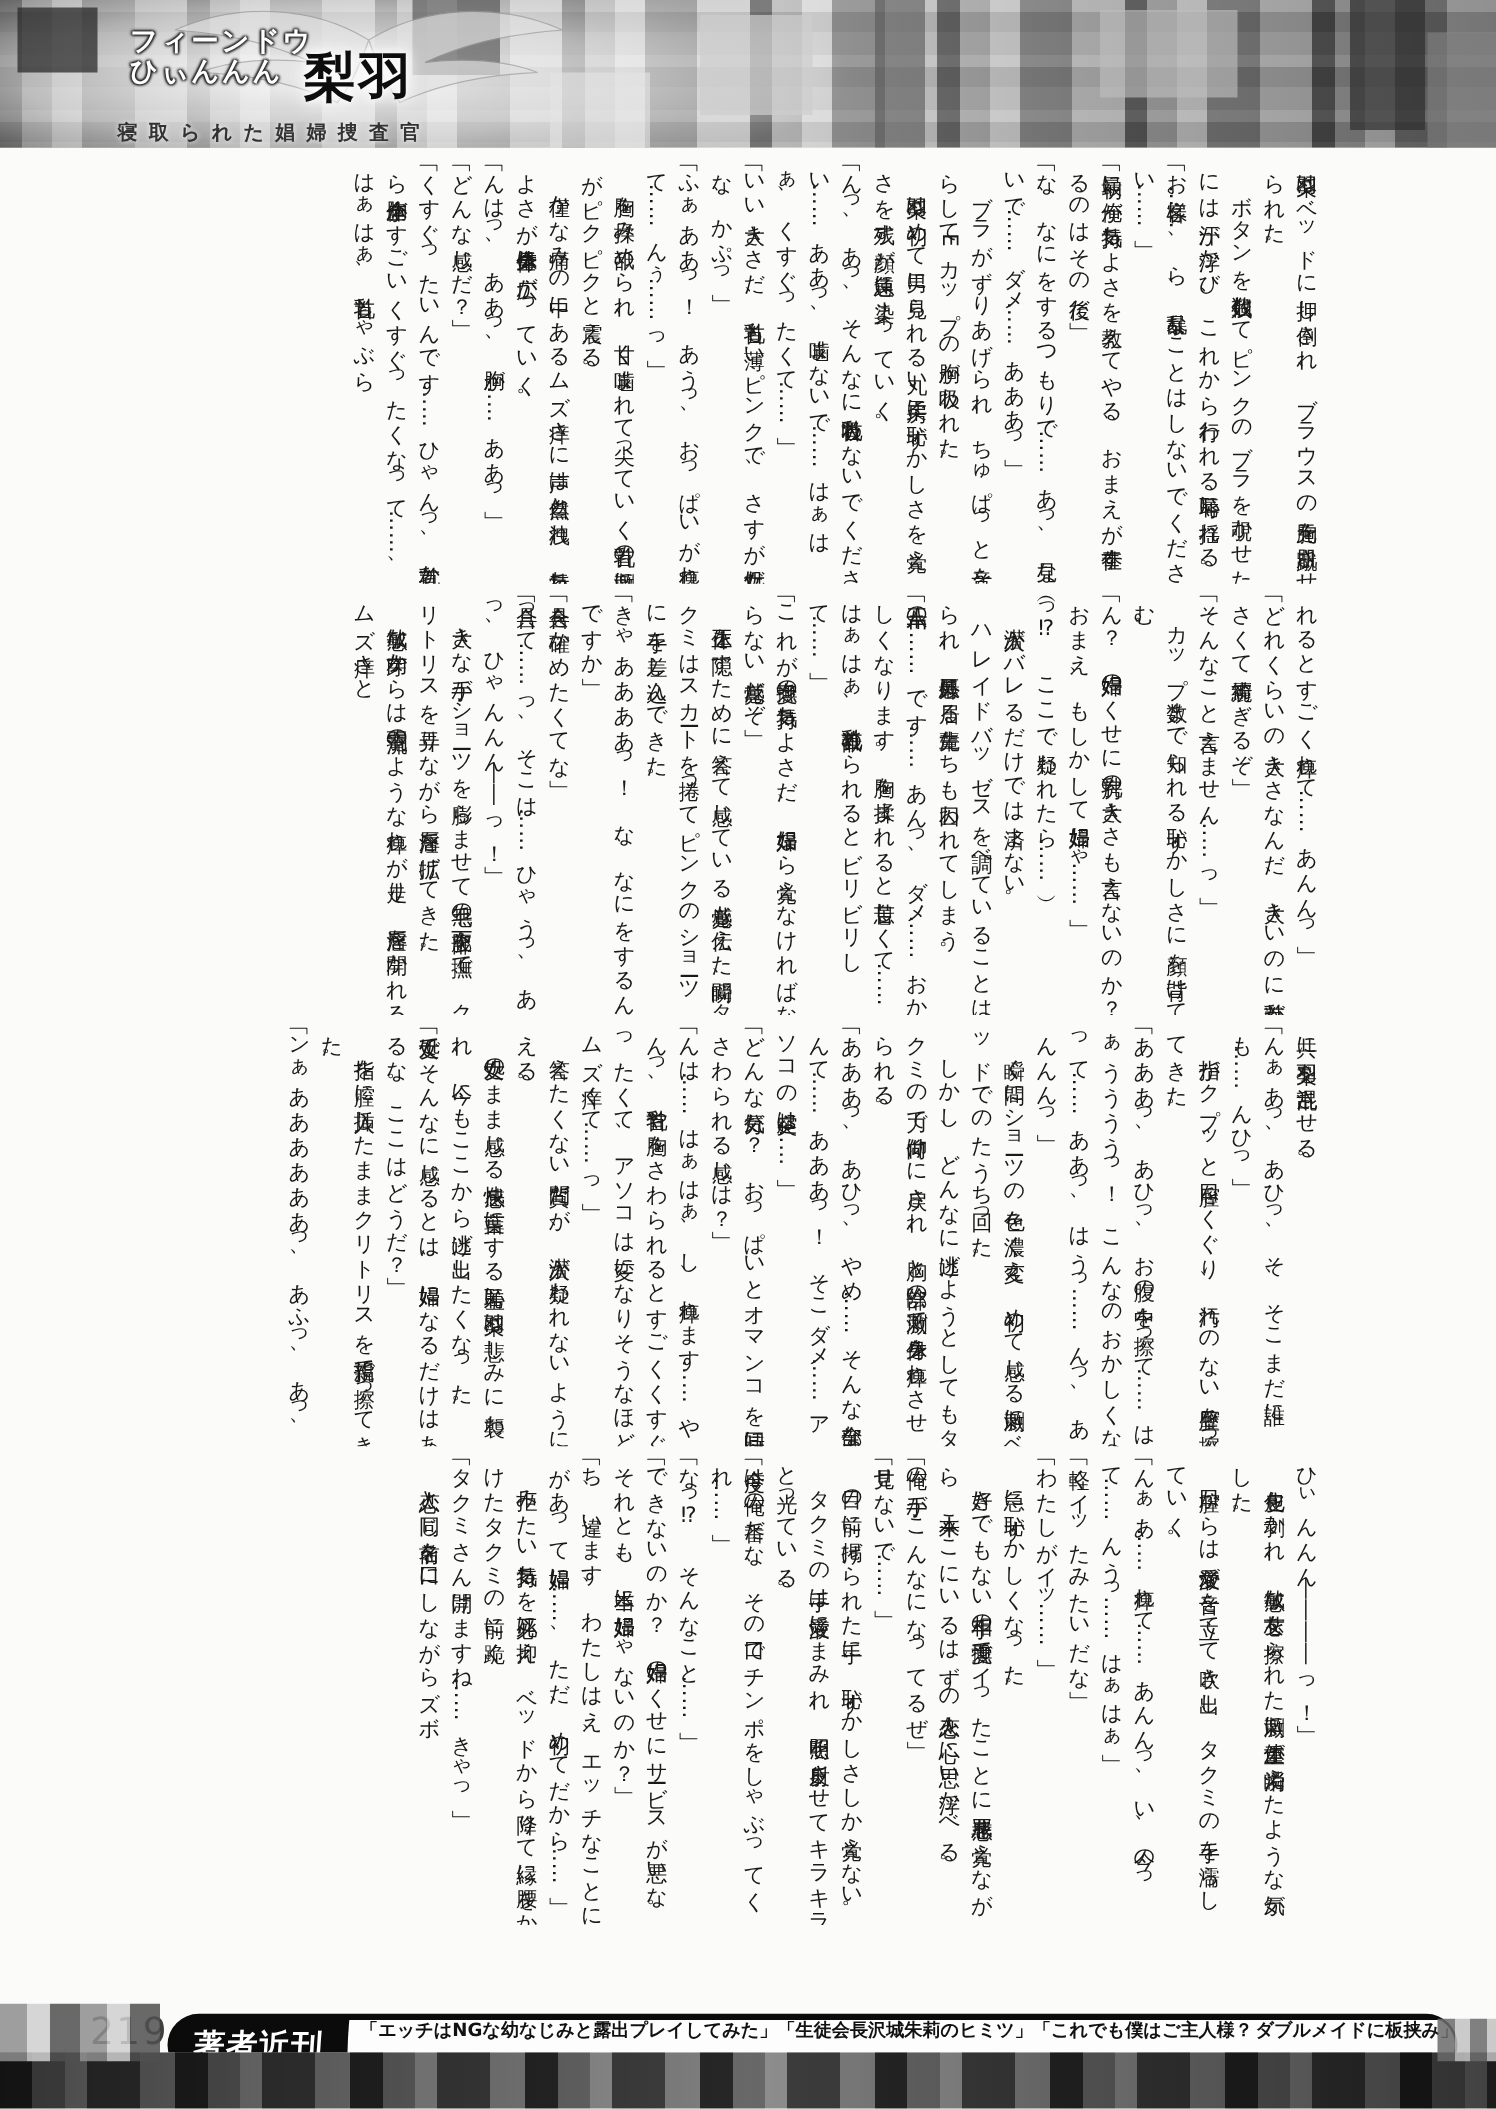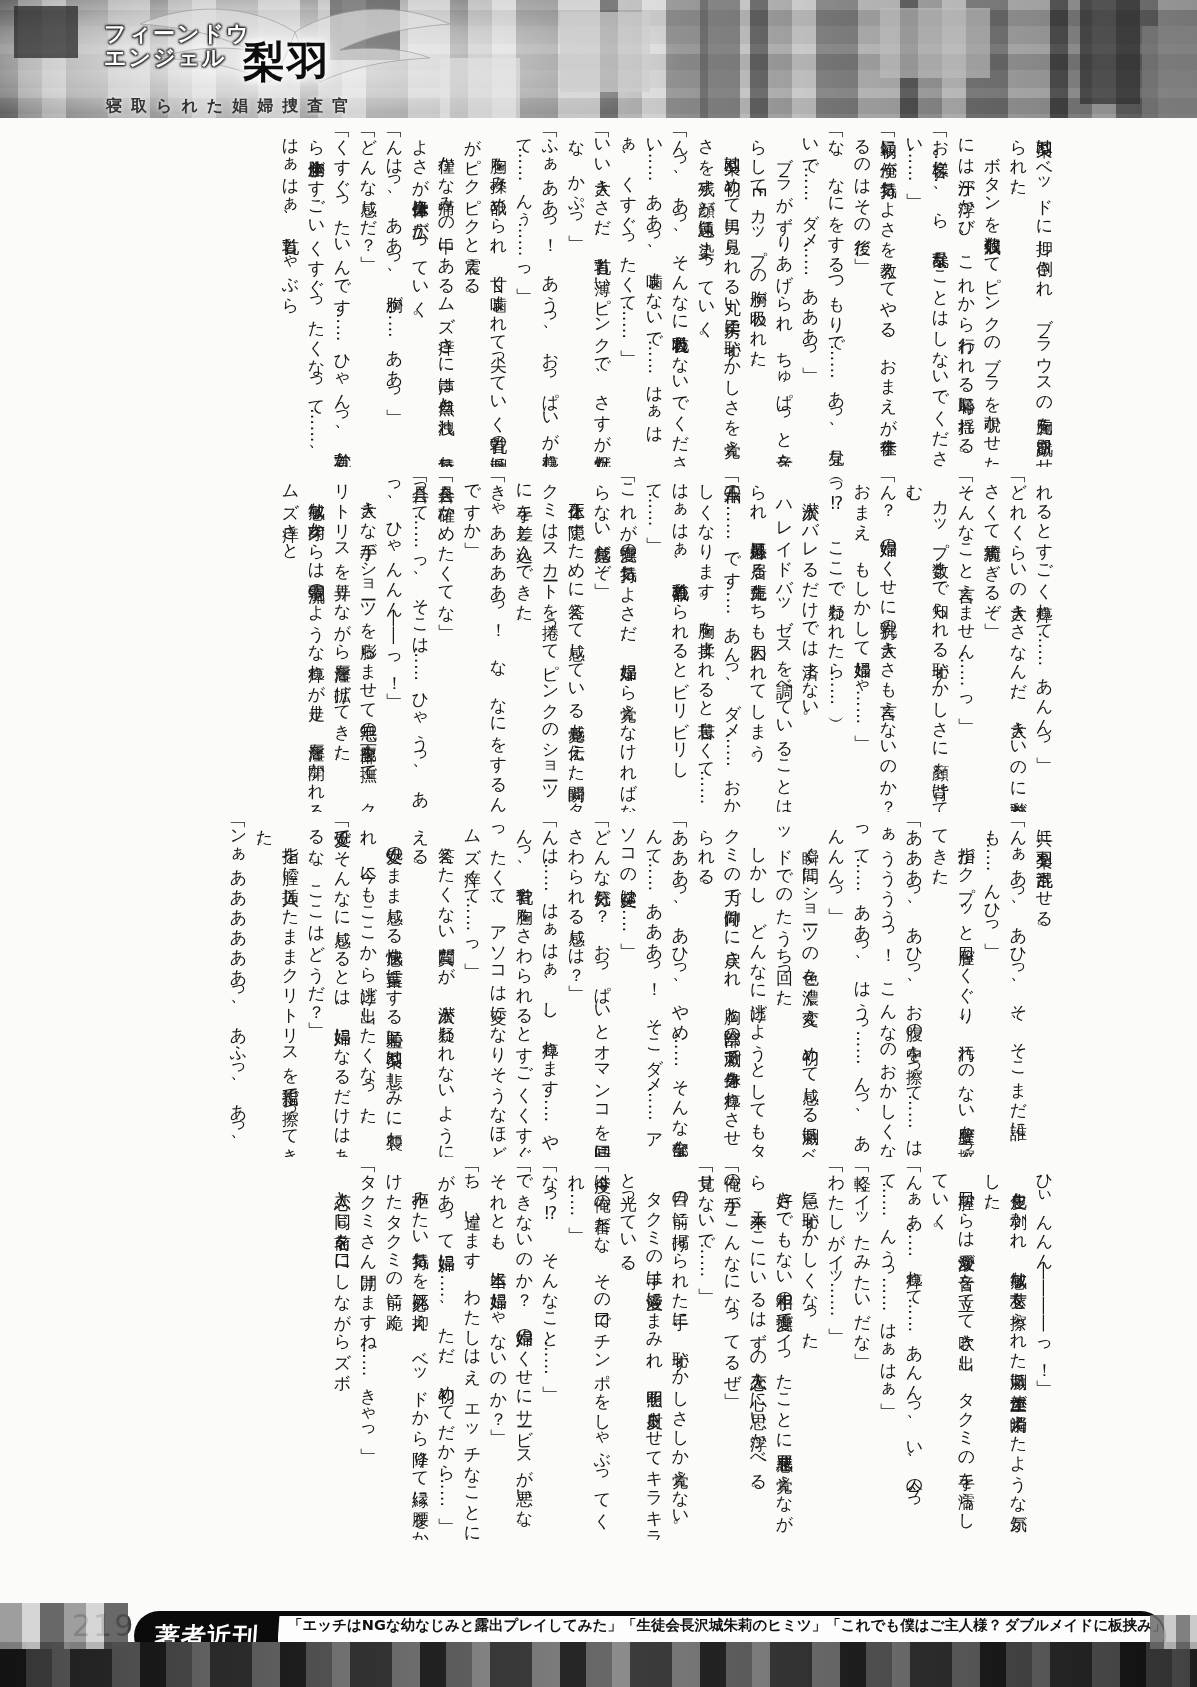--- a/index.html
+++ b/index.html
@@ -33,21 +33,21 @@
   .series-line{
     font-size:22px;font-weight:bold;color:#fff;letter-spacing:2px;
     text-shadow:1px 1px 2px #222,-1px -1px 2px #222,1px -1px 2px #222,-1px 1px 2px #222;
   }
   .main-title{
     position:absolute;left:243px;top:34px;
     font-size:42px;font-weight:900;color:#0d0d0d;letter-spacing:2px;
     text-shadow:0 0 6px #fff,0 0 12px #fff,0 0 18px #fff;
   }
   .subtitle{
-    position:absolute;left:106px;top:96px;
+    position:absolute;left:94px;top:96px;
     font-size:16px;font-weight:bold;color:#333;letter-spacing:9px;
     text-shadow:0 0 4px rgba(255,255,255,.9);
   }
 
   
   .body-text{position:absolute;top:127px;left:66px;width:992px;}
   .band{
     writing-mode:vertical-rl;
     height:340px;width:100%;
     overflow:hidden;
@@ -124,21 +124,21 @@
 
     <svg class="wing" width="330" height="104" viewBox="0 0 330 104">
       <g fill="#e2e2e2" stroke="#9a9a9a" stroke-width="1">
         <path d="M165 30 C120 2 60 0 10 22 C60 26 90 34 120 48 C90 44 55 46 30 56 C75 58 110 66 140 80 C150 68 158 50 165 30 Z" opacity="0.9"></path>
         <path d="M165 30 C210 2 270 0 320 22 C270 26 240 34 210 48 C240 44 275 46 300 56 C255 58 220 66 190 80 C180 68 172 50 165 30 Z" opacity="0.9"></path>
       </g>
     </svg>
 
     <div class="series-block">
       <div class="series-line">フィーンドウ</div>
-      <div class="series-line">エンジェル</div>
+      <div class="series-line">ひぃんんん</div>
     </div>
     <div class="main-title">梨羽</div>
     <div class="subtitle">寝取られた娼婦捜査官</div>
   </header>
 
   <main class="body-text">
     <section class="band band-1">
         <p>梨羽はベッドに押し倒され、ブラウスの胸元を肌蹴させられた。</p>
         <p>　ボタンを数個残してピンクのブラを覗かせた胸元には汗が浮かび、これから行われる恥辱に揺れる。</p>
         <p>「お客様……、ら、乱暴なことはしないでください……」</p>

